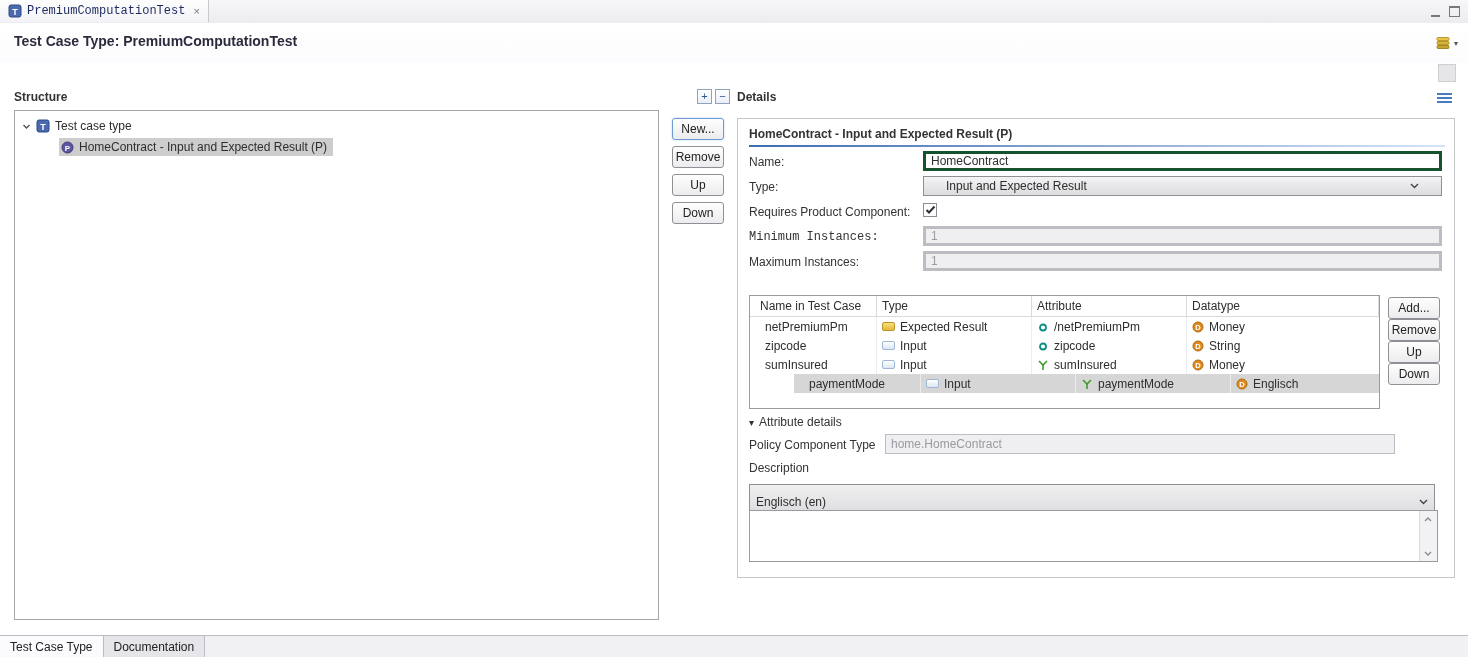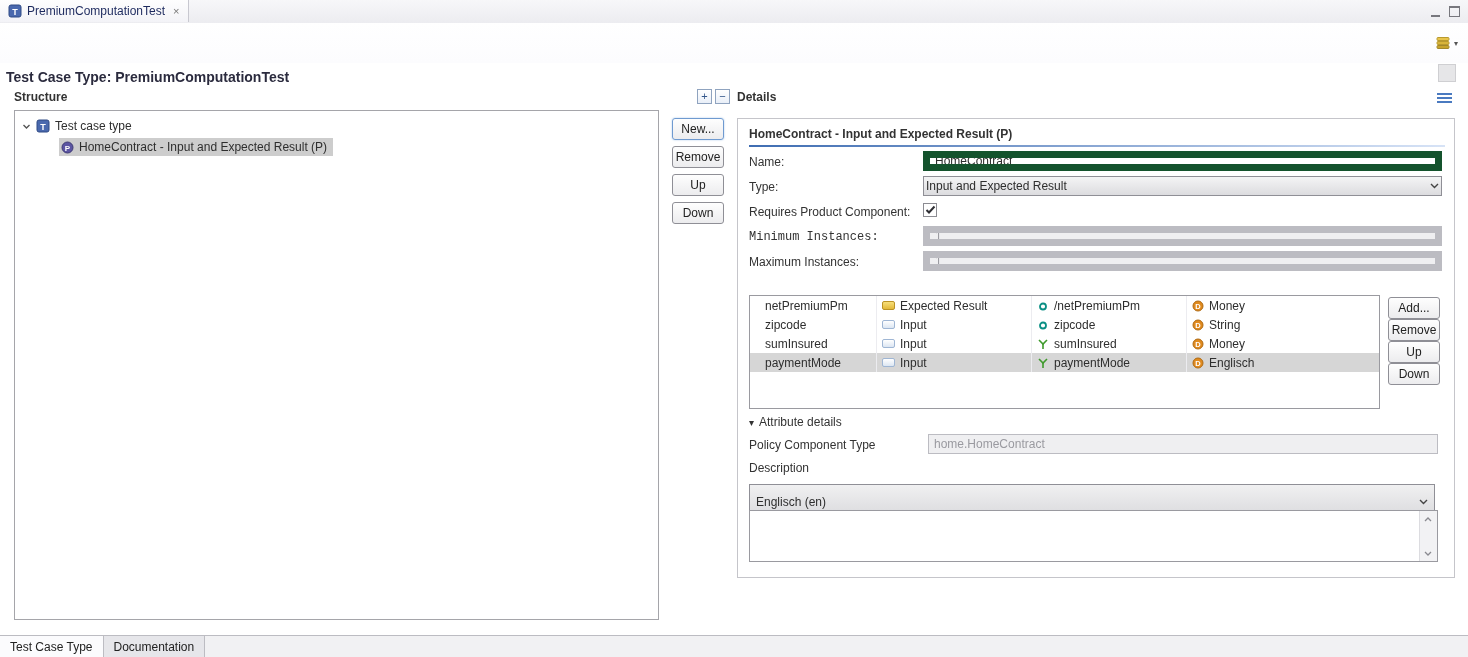--- a/index.html
+++ b/index.html
@@ -5,29 +5,29 @@
   html,body{margin:0;padding:0;background:#ffffff;}
   #app{position:relative;width:1468px;height:657px;overflow:hidden;
        font-family:"Liberation Sans",sans-serif;font-size:12px;color:#2e2e2e;background:#ffffff;}
 
   
   .tabstrip{position:absolute;top:0;left:0;right:0;height:23px;
             background:linear-gradient(#f7f7f9,#ececf0);border-bottom:1px solid #d4d4da;}
   .editor-tab{position:absolute;left:0;top:0;height:22px;display:flex;align-items:center;gap:5px;
               padding:0 8px;background:linear-gradient(#fefefe,#f3f3f7);
               border-right:1px solid #c8c8d0;}
-  .tab-label{color:#1d2a5e;}
+  .tab-label{color:#1d2a5e;font-family:Liberation Mono, monospace;}
   .tab-close{color:#777;font-size:11px;margin-left:3px;cursor:pointer;}
   .win-controls{position:absolute;right:8px;top:6px;display:flex;gap:9px;align-items:flex-end;}
   .win-min{width:9px;height:7px;border-bottom:2px solid #77777d;}
   .win-max{width:9px;height:8px;border:1px solid #77777d;border-top-width:2px;}
 
   
   .editor-header{position:absolute;top:23px;left:0;right:0;height:40px;background:linear-gradient(#ffffff,#fcfcfe);}
-  .page-title{position:absolute;left:6px;top:10px;font-size:14px;font-weight:bold;color:#2b2b3e;margin-top:36px;}
+  .page-title{position:absolute;left:14px;top:10px;font-size:14px;font-weight:bold;color:#2b2b3e;}
   .header-actions{position:absolute;right:10px;top:13px;display:flex;align-items:center;gap:3px;cursor:pointer;}
   .caret{font-size:8px;color:#555;}
   .mini-btn{position:absolute;right:12px;top:64px;width:16px;height:16px;background:#e6e6e8;border:1px solid #cfcfd2;}
 
   
   .sec-label{position:absolute;top:90px;font-weight:bold;color:#333;}
   .tree-tools{position:absolute;left:697px;top:89px;display:flex;gap:3px;}
   .tool-box{width:15px;height:15px;box-sizing:border-box;border:1px solid #8fa3bf;
             background:linear-gradient(#ffffff,#e9eff8);font-size:11px;line-height:12px;
             text-align:center;color:#33568a;cursor:pointer;}
@@ -51,51 +51,51 @@
   .structure-buttons{position:absolute;left:672px;top:118px;display:flex;flex-direction:column;gap:6px;}
 
   
   .details-group{position:absolute;left:737px;top:118px;width:718px;height:460px;box-sizing:border-box;
                  border:1px solid #c5c5ca;background:#fff;}
   .group-title{position:absolute;left:11px;top:8px;font-weight:bold;color:#333;}
   .title-underline{position:absolute;left:11px;top:26px;width:696px;height:2px;
                    background:linear-gradient(to right,#3f6db2,#d7e3f6);}
   .f-label{position:absolute;left:11px;color:#333;text-align:center;}
   .f-input{position:absolute;left:185px;width:519px;height:20px;box-sizing:border-box;
-           border:7px solid #14532d;padding:0 5px;font:inherit;color:#2e2e2e;background:#fff;}
+           border:3px solid #14532d;padding:0 5px;font:inherit;color:#2e2e2e;background:#fff;}
   .f-input.dis{background:#efeff1;color:#9a9aa0;border-color:#bcbcc2;}
   .f-combo{position:absolute;left:185px;width:519px;height:20px;box-sizing:border-box;display:flex;align-items:center;
-           border:1px solid #8f8f96;background:linear-gradient(#f4f4f5,#dcdcdf);padding:0 2px;cursor:pointer;}
+           border:1px solid #8f8f96;background:linear-gradient(#f4f4f5,#dcdcdf);padding:0 22px;cursor:pointer;}
   .combo-arrow{margin-left:auto;display:flex;align-items:center;}
   .f-check{position:absolute;left:185px;width:14px;height:14px;box-sizing:border-box;border:1px solid #8c8c92;
            background:#fff;display:flex;align-items:center;justify-content:center;cursor:pointer;}
 
   
   .attr-table{position:absolute;left:11px;top:176px;width:631px;height:114px;box-sizing:border-box;
               border:1px solid #9a9aa0;background:#fff;overflow:hidden;}
   .t-head,.t-row{display:flex;align-items:stretch;}
   .t-head{height:20px;border-bottom:1px solid #d9d9de;}
   .t-row{height:19px;cursor:default;}
-  .t-row.sel{background:#d6d6d6;}
+  .t-row.sel{background:#d6d6d6;margin-left:44px;}
   .t-cell{display:flex;align-items:center;gap:5px;padding:0 4px 0 5px;box-sizing:border-box;
           border-right:1px solid #ececf0;overflow:hidden;white-space:nowrap;}
   .t-head .t-cell{border-right:1px solid #d9d9de;}
   .c1{width:127px;} .c2{width:155px;} .c3{width:155px;} .c4{flex:1;border-right:none;}
   .t-head .c1{padding-left:10px;}
   .t-row .c1{padding-left:15px;}
   .ti{width:13px;height:9px;border-radius:2px;flex:none;box-sizing:border-box;}
   .ti-er{background:linear-gradient(#f7df7a,#e3b93a);border:1px solid #bb9326;}
   .ti-in{background:linear-gradient(#ffffff,#dce6f2);border:1px solid #9fb6d4;}
   .table-buttons{position:absolute;left:650px;top:178px;display:flex;flex-direction:column;}
 
   
   .attr-toggle{position:absolute;left:11px;top:296px;display:flex;align-items:center;gap:5px;cursor:pointer;color:#333;}
   .twistie-tri{font-size:10px;color:#333;}
   .policy-input{position:absolute;left:147px;top:315px;width:510px;height:20px;box-sizing:border-box;
-                border:1px solid #bcbcc2;background:#efeff1;color:#9a9aa0;padding:0 5px;font:inherit;margin-left:43px;}
+                border:1px solid #bcbcc2;background:#efeff1;color:#9a9aa0;padding:0 5px;font:inherit;}
   .lang-combo{position:absolute;left:11px;top:365px;width:686px;height:36px;box-sizing:border-box;display:flex;
               align-items:center;border:1px solid #8f8f96;background:linear-gradient(#f0f0f1,#d9d9dc);
               padding:0 6px;cursor:pointer;}
   .desc-area{position:absolute;left:11px;top:391px;width:689px;height:52px;box-sizing:border-box;
              border:1px solid #9a9aa0;background:#fff;}
   .scrollbar{position:absolute;right:0;top:0;bottom:0;width:17px;background:#f2f2f4;border-left:1px solid #dcdce0;}
   .sb-btn{position:absolute;left:0;width:16px;height:14px;display:flex;align-items:center;justify-content:center;cursor:pointer;}
   .sb-up{top:1px;} .sb-down{bottom:1px;}
 
   
@@ -213,20 +213,26 @@
         </svg>
     </div>
 
     <div class="f-label" style="top:111px;font-family:Liberation Mono, monospace;">Minimum Instances:</div>
     <input class="f-input dis" style="top: 107px;" disabled="" value="1">
 
     <div class="f-label" style="top:136px;">Maximum Instances:</div>
     <input class="f-input dis" style="top: 132px;" disabled="" value="1">
 
     <div class="attr-table">
+      <div class="t-head">
+        <div class="t-cell c1">Name in Test Case</div>
+        <div class="t-cell c2">Type</div>
+        <div class="t-cell c3">Attribute</div>
+        <div class="t-cell c4">Datatype</div>
+      </div>
 
       <div class="t-row">
         <div class="t-cell c1">
             <span>netPremiumPm</span>
           </div>
         <div class="t-cell c2">
             <span class="ti ti-er"></span>
             <span>Expected Result</span>
           </div>
         <div class="t-cell c3">

